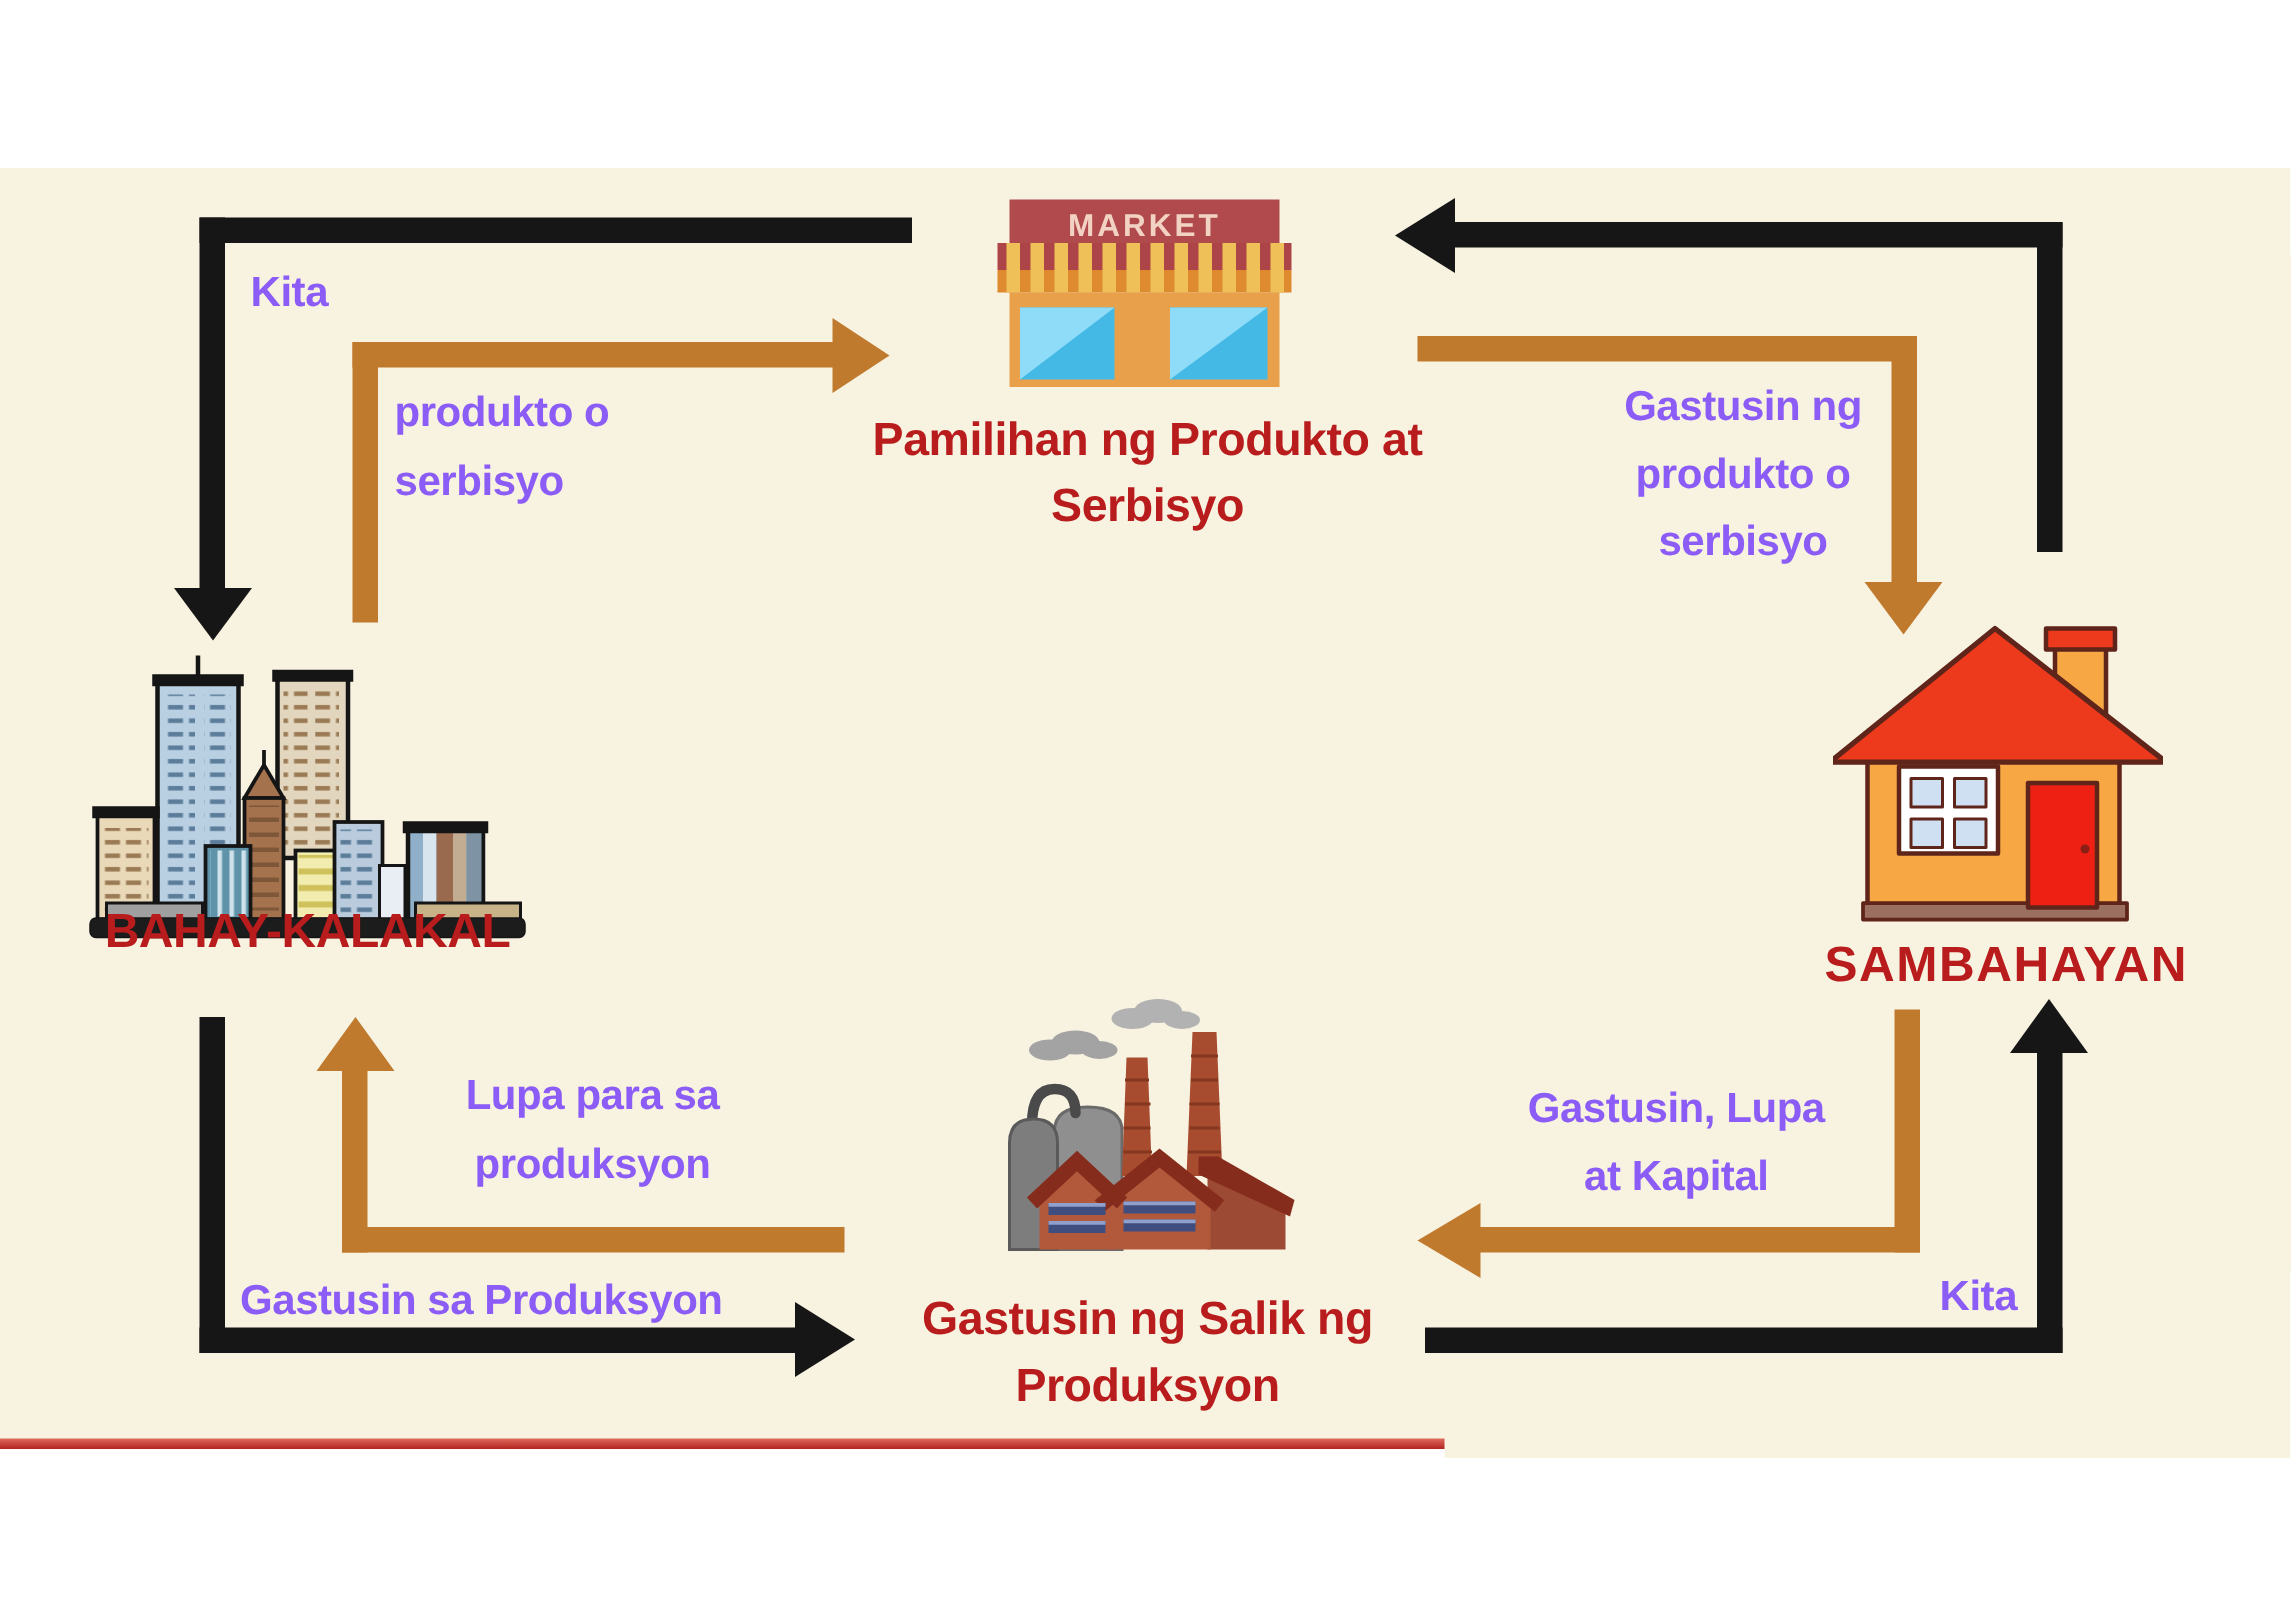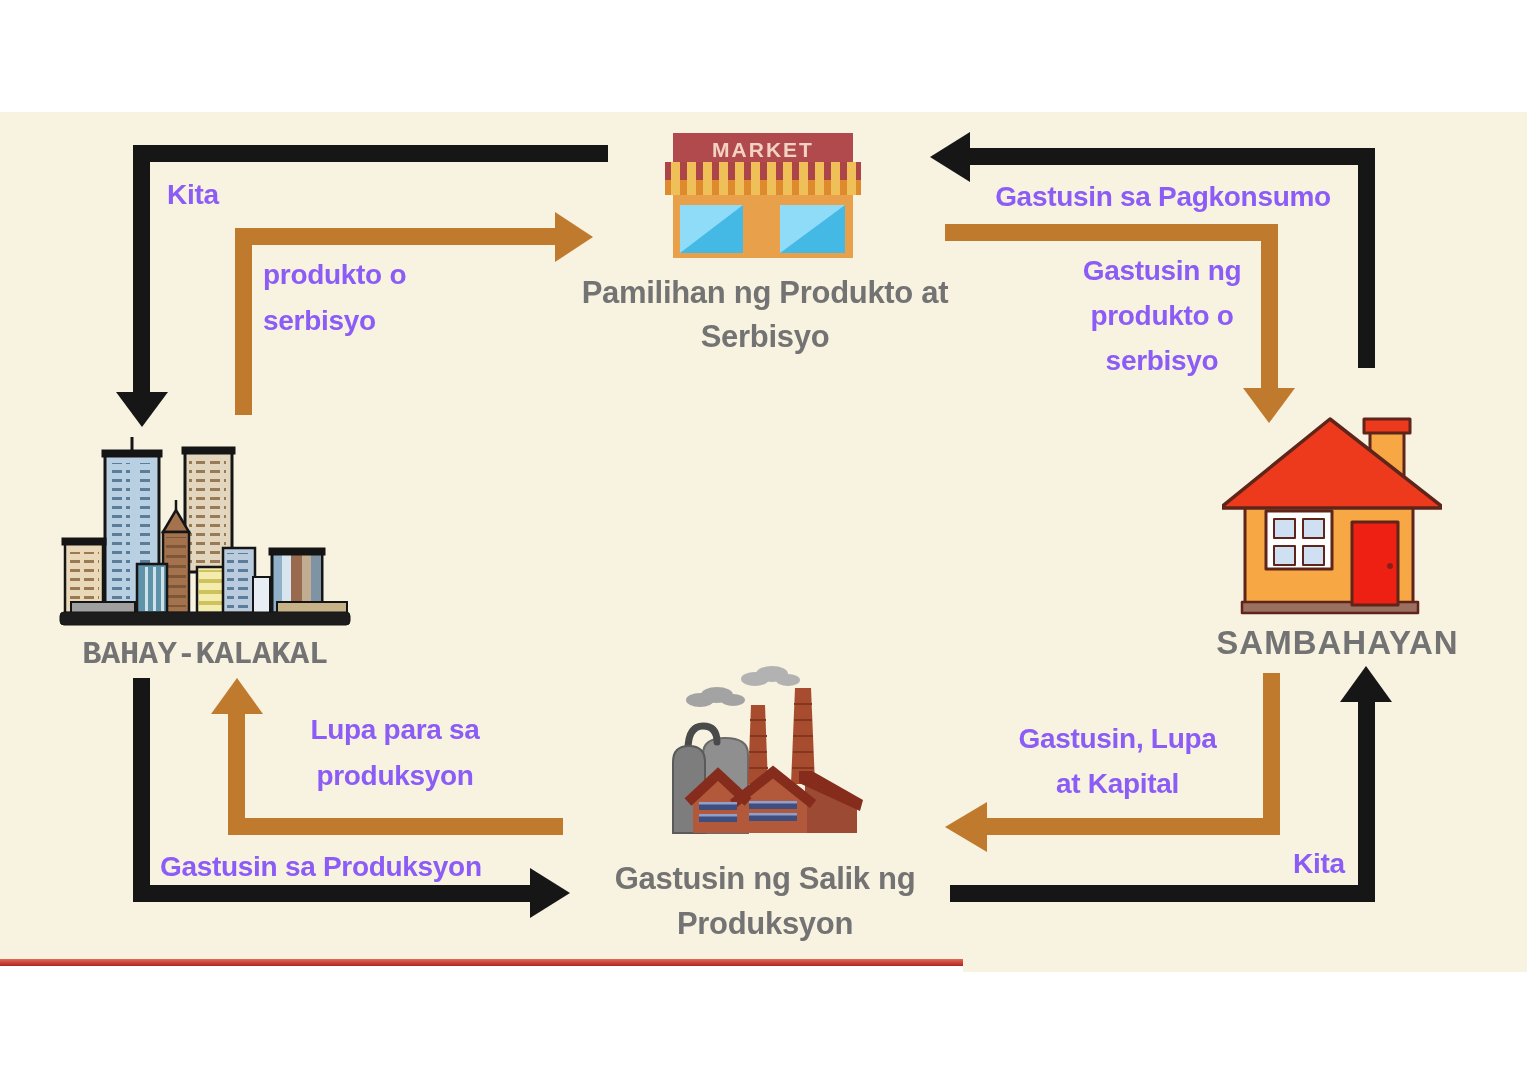--- a/index.html
+++ b/index.html
@@ -17,21 +17,21 @@
   .ah-down-b{border-left:26px solid transparent;border-right:26px solid transparent;border-top:35px solid #bf7a2e;}
   .ah-up-k{border-left:26px solid transparent;border-right:26px solid transparent;border-bottom:36px solid #161616;}
   .ah-up-b{border-left:26px solid transparent;border-right:26px solid transparent;border-bottom:36px solid #bf7a2e;}
   .ah-left-k{border-top:25px solid transparent;border-bottom:25px solid transparent;border-right:40px solid #161616;}
   .ah-left-b{border-top:25px solid transparent;border-bottom:25px solid transparent;border-right:42px solid #bf7a2e;}
   .ah-right-k{border-top:25px solid transparent;border-bottom:25px solid transparent;border-left:40px solid #161616;}
   .ah-right-b{border-top:25px solid transparent;border-bottom:25px solid transparent;border-left:38px solid #bf7a2e;}
   .lbl{position:absolute;color:#8b5cf6;font-weight:700;font-size:28px;line-height:46px;
        letter-spacing:-0.3px;white-space:nowrap;}
   .center{text-align:center;white-space:normal;}
-  .node-lbl{position:absolute;color:#737373;font-weight:700;text-align:center;letter-spacing:-0.3px;}
+  .node-lbl{position:absolute;color:#b91c1c;font-weight:700;text-align:center;letter-spacing:-0.3px;}
   .lbl span,.node-lbl span{display:block;}
 </style>
 </head>
 <body>
 
 <div id="stage">
 
   <div class="panel"></div>
   <div class="panel-ext"></div>
   <div class="redline"></div>
@@ -51,21 +51,20 @@
   <div class="lbl" style="left:263px;top:252px;">
     <span>produkto o</span>
     <span>serbisyo</span>
   </div>
 
   <div>
     <div class="seg black" style="left:966px;top:148px;width:409px;height:17px;"></div>
     <div class="seg black" style="left:1358px;top:148px;width:17px;height:220px;"></div>
     <div class="ah ah-left-k" style="left:930px;top:132px;"></div>
   </div>
-  <div class="lbl center" style="left:978px;top:174px;width:370px;">Gastusin sa Pagkonsumo</div>
 
   <div>
     <div class="seg brown" style="left:945px;top:224px;width:333px;height:17px;"></div>
     <div class="seg brown" style="left:1261px;top:224px;width:17px;height:166px;"></div>
     <div class="ah ah-down-b" style="left:1243px;top:388px;"></div>
   </div>
   <div class="lbl center" style="left:1037px;top:248px;width:250px;line-height:45px;">
     <span>Gastusin ng</span>
     <span>produkto o</span>
     <span>serbisyo</span>
@@ -203,21 +202,21 @@
         <rect x="236" y="122" width="11" height="58" fill="#9a6a4e" stroke="none"></rect>
         <rect x="247" y="122" width="9" height="58" fill="#c3ad92" stroke="none"></rect>
         <rect x="256" y="122" width="10" height="58" fill="#7e93a3" stroke="none"></rect>
         <rect x="214" y="116" width="56" height="7" fill="#151515" stroke-width="1"></rect>
       </g>
       <rect x="16" y="170" width="64" height="12" fill="#a0a0a0" stroke-width="2"></rect>
       <rect x="222" y="170" width="70" height="12" fill="#c8b288" stroke-width="2"></rect>
       <rect x="5" y="180" width="290" height="13" rx="4" fill="#1c1c1c" stroke-width="1"></rect>
     </g>
   </svg>
-  <div class="node-lbl" style="left:50px;top:636px;width:310px;font-size:32px;font-family:Liberation Mono, monospace;">BAHAY-KALAKAL</div>
+  <div class="node-lbl" style="left:50px;top:602px;width:310px;font-size:32px;">BAHAY-KALAKAL</div>
 
   <svg style="position:absolute;left:1222px;top:415px;" width="220" height="200" viewBox="0 0 220 200">
     <g stroke="#5f241a" stroke-linejoin="round">
       <g>
         <rect x="148" y="14" width="34" height="55" fill="#f7a845" stroke-width="3"></rect>
         <rect x="142" y="4" width="46" height="14" fill="#ee3a1c" stroke-width="3"></rect>
       </g>
       <rect x="23" y="84" width="168" height="106" fill="#f7a845" stroke-width="3"></rect>
       <polygon points="108,4 222,93 -2,93" fill="#ee3a1c" stroke-width="3.5"></polygon>
       <rect x="20" y="187" width="176" height="11" fill="#9b7060" stroke-width="2.5"></rect>

